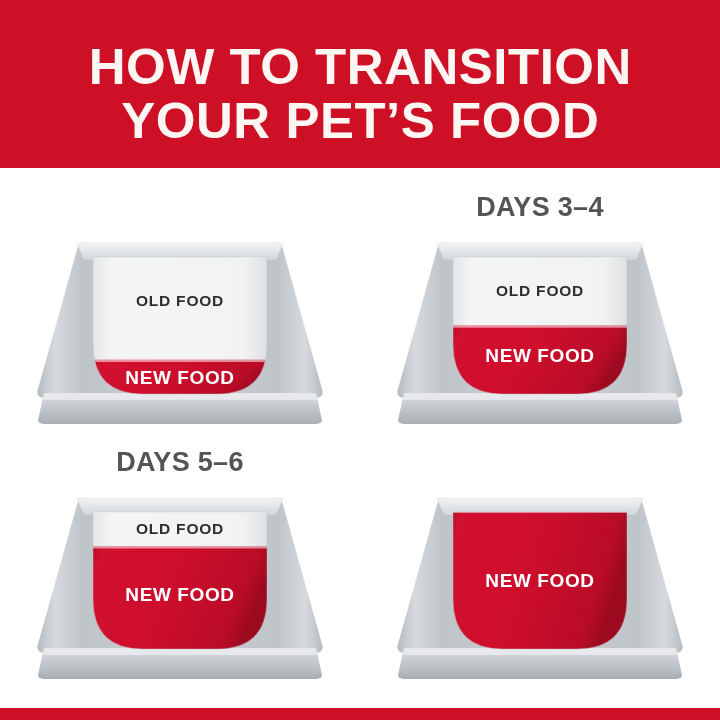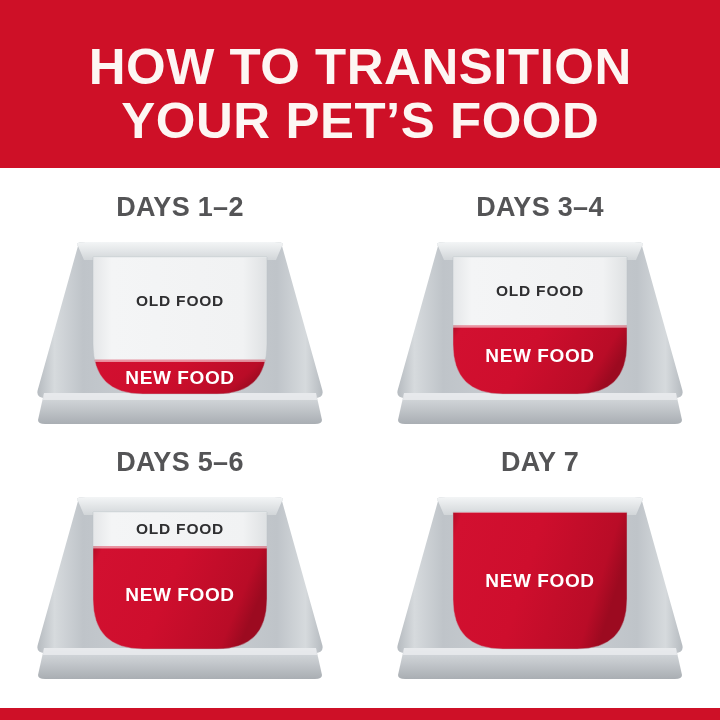--- a/index.html
+++ b/index.html
@@ -120,21 +120,20 @@
 <div id="page">
 
   <div class="header-banner">
     <div class="header-line">HOW TO TRANSITION</div>
     <div class="header-line">YOUR PET’S FOOD</div>
   </div>
 
   <div class="panel-grid">
 
     <div class="panel p0">
-      <div class="panel-label">DAYS 1–2</div>
       <div class="bowl-wrap">
         <svg class="bowl-svg" viewBox="0 0 300 200">
           <defs>
             <linearGradient id="shellGrad0" x1="0" y1="0" x2="1" y2="0">
               <stop offset="0" stop-color="#b6bbc0"></stop>
               <stop offset="0.06" stop-color="#d6dadd"></stop>
               <stop offset="0.16" stop-color="#bfc4c9"></stop>
               <stop offset="0.5" stop-color="#cdd1d5"></stop>
               <stop offset="0.84" stop-color="#bfc4c9"></stop>
               <stop offset="0.94" stop-color="#d6dadd"></stop>
@@ -326,21 +325,20 @@
           </g>
           <path d="M 63 23 L 237 23 L 237 110 Q 237 160 187 160 L 113 160 Q 63 160 63 110 Z" fill="none" stroke="#b9bec3" stroke-width="1" opacity="0.45"></path>
 
           <text class="food-text old-food-text" x="150" y="45">OLD FOOD</text>
           <text class="food-text new-food-text" x="150" y="112">NEW FOOD</text>
         </svg>
       </div>
     </div>
 
     <div class="panel p3">
-      <div class="panel-label">DAY 7</div>
       <div class="bowl-wrap">
         <svg class="bowl-svg" viewBox="0 0 300 200">
           <defs>
             <linearGradient id="shellGrad3" x1="0" y1="0" x2="1" y2="0">
               <stop offset="0" stop-color="#b6bbc0"></stop>
               <stop offset="0.06" stop-color="#d6dadd"></stop>
               <stop offset="0.16" stop-color="#bfc4c9"></stop>
               <stop offset="0.5" stop-color="#cdd1d5"></stop>
               <stop offset="0.84" stop-color="#bfc4c9"></stop>
               <stop offset="0.94" stop-color="#d6dadd"></stop>

